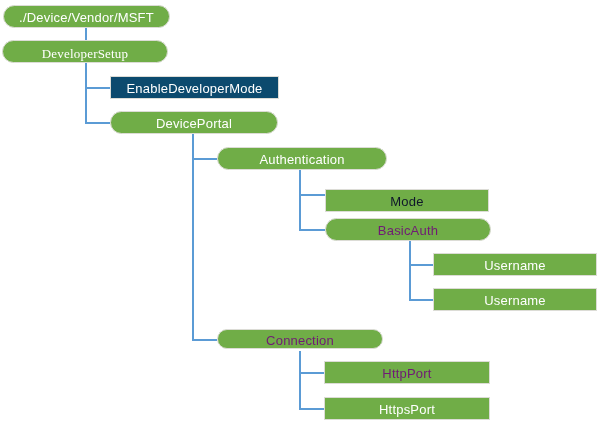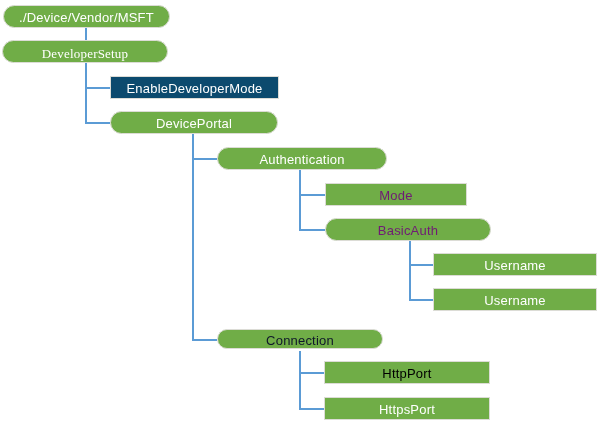--- a/index.html
+++ b/index.html
@@ -69,34 +69,34 @@
   </div>
     <div class="node rect" style="left: 110px; top: 76px; width: 169px; height: 23px; line-height: 21px; background: #0c4a6e; color: rgb(255, 255, 255);">
     <span class="node-label">EnableDeveloperMode</span>
   </div>
     <div class="node pill" style="left: 110px; top: 111px; width: 168px; height: 23px; line-height: 21px; background: rgb(112, 173, 71); color: rgb(255, 255, 255);">
     <span class="node-label">DevicePortal</span>
   </div>
     <div class="node pill" style="left: 217px; top: 147px; width: 170px; height: 23px; line-height: 21px; background: rgb(112, 173, 71); color: rgb(255, 255, 255);">
     <span class="node-label">Authentication</span>
   </div>
-    <div class="node rect" style="left: 325px; top: 183px; width: 142px; height: 23px; line-height: 21px; background: rgb(112, 173, 71); color: #701a75;">
+    <div class="node rect" style="left: 325px; top: 189px; width: 164px; height: 23px; line-height: 21px; background: rgb(112, 173, 71); color: #0f172a;">
     <span class="node-label">Mode</span>
   </div>
     <div class="node pill" style="left: 325px; top: 218px; width: 166px; height: 23px; line-height: 21px; background: rgb(112, 173, 71); color: #701a75;">
     <span class="node-label">BasicAuth</span>
   </div>
     <div class="node rect" style="left: 433px; top: 253px; width: 164px; height: 23px; line-height: 21px; background: rgb(112, 173, 71); color: rgb(255, 255, 255);">
     <span class="node-label">Username</span>
   </div>
     <div class="node rect" style="left: 433px; top: 288px; width: 164px; height: 23px; line-height: 21px; background: rgb(112, 173, 71); color: rgb(255, 255, 255);">
     <span class="node-label">Username</span>
   </div>
-    <div class="node pill" style="left: 217px; top: 329px; width: 166px; height: 20px; line-height: 20px; background: rgb(112, 173, 71); color: #0f172a;">
+    <div class="node pill" style="left: 217px; top: 329px; width: 166px; height: 20px; line-height: 20px; background: rgb(112, 173, 71); color: #701a75;">
     <span class="node-label">Connection</span>
   </div>
-    <div class="node rect" style="left: 324px; top: 361px; width: 166px; height: 23px; line-height: 21px; background: rgb(112, 173, 71); color: #000000;">
+    <div class="node rect" style="left: 324px; top: 361px; width: 166px; height: 23px; line-height: 21px; background: rgb(112, 173, 71); color: #701a75;">
     <span class="node-label">HttpPort</span>
   </div>
     <div class="node rect" style="left: 324px; top: 397px; width: 166px; height: 23px; line-height: 21px; background: rgb(112, 173, 71); color: rgb(255, 255, 255);">
     <span class="node-label">HttpsPort</span>
   </div>
   </div>
 
 </body></html>

